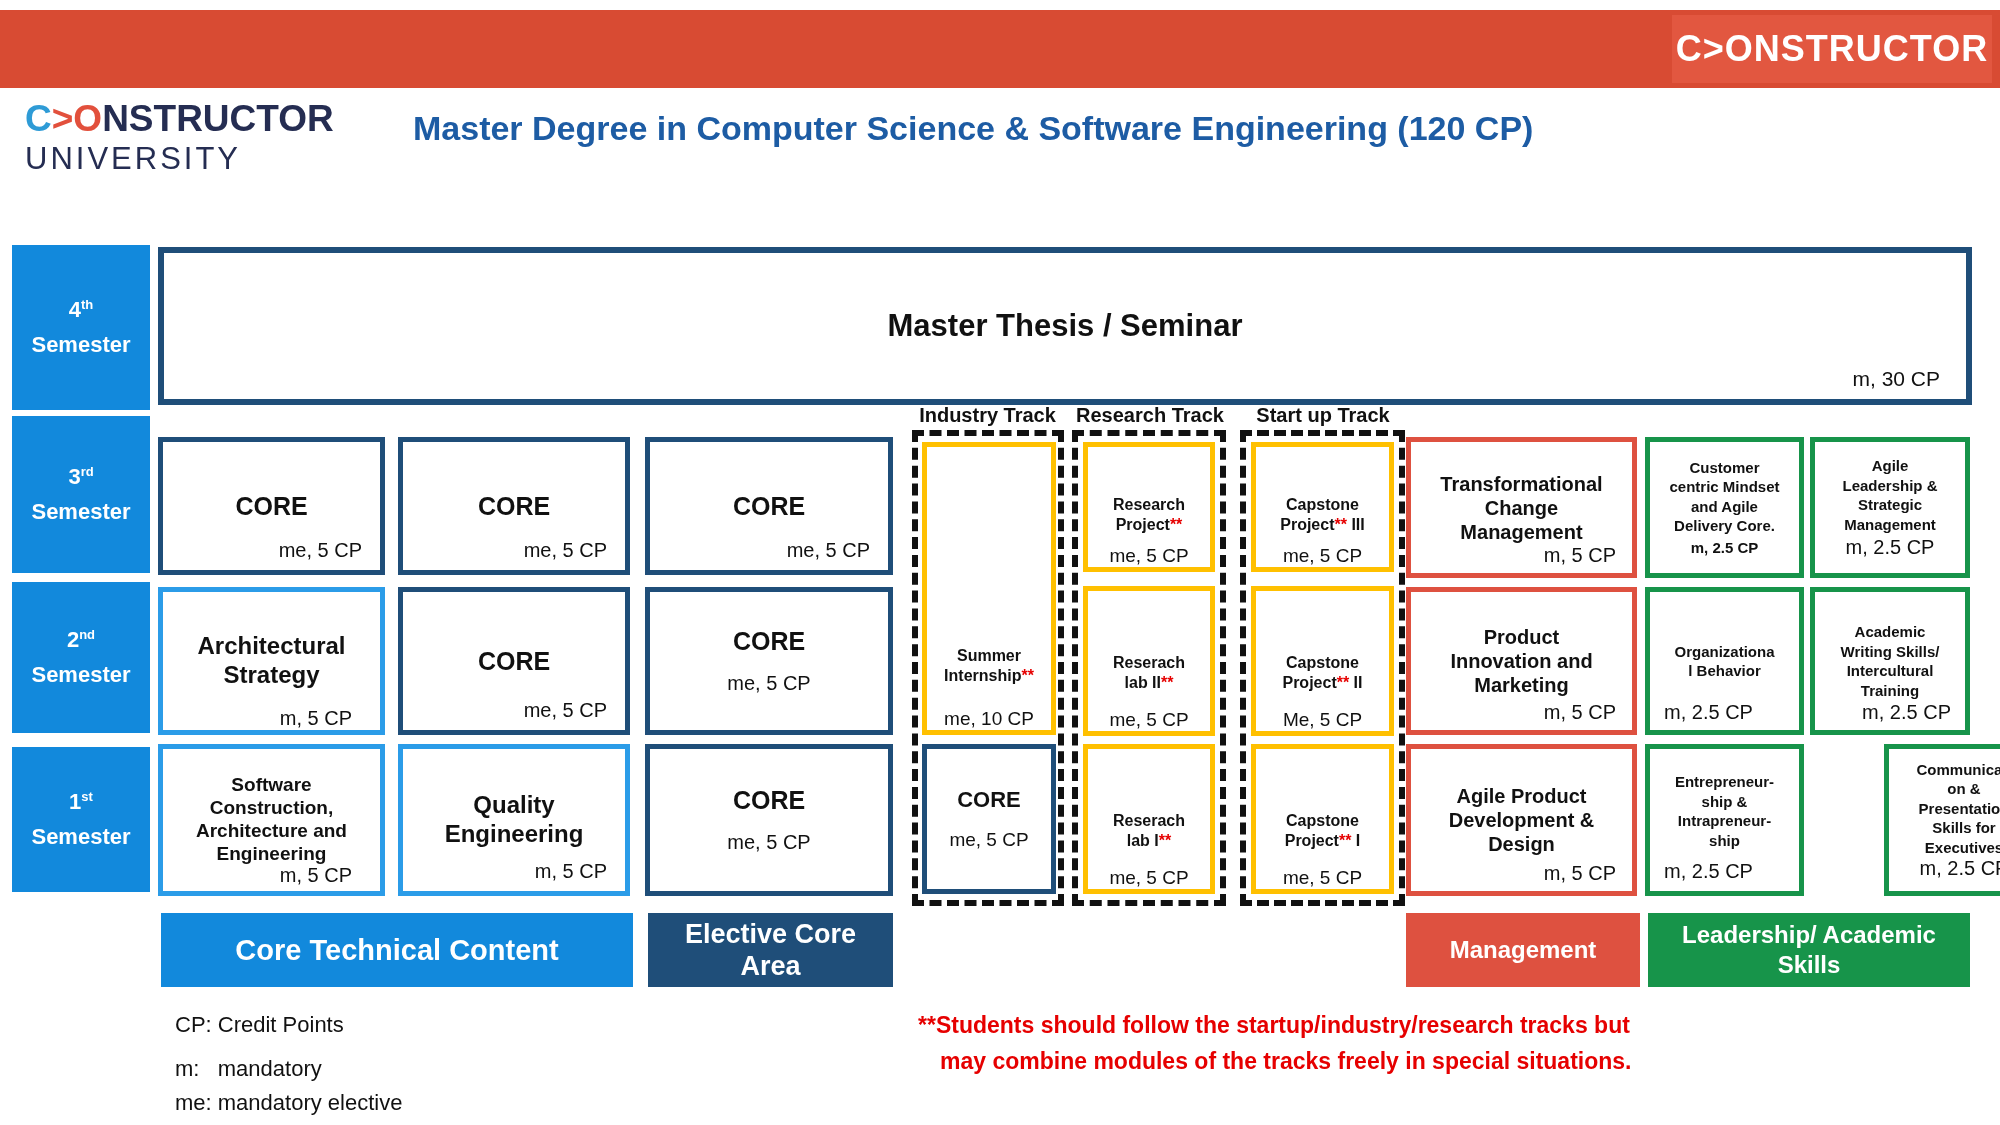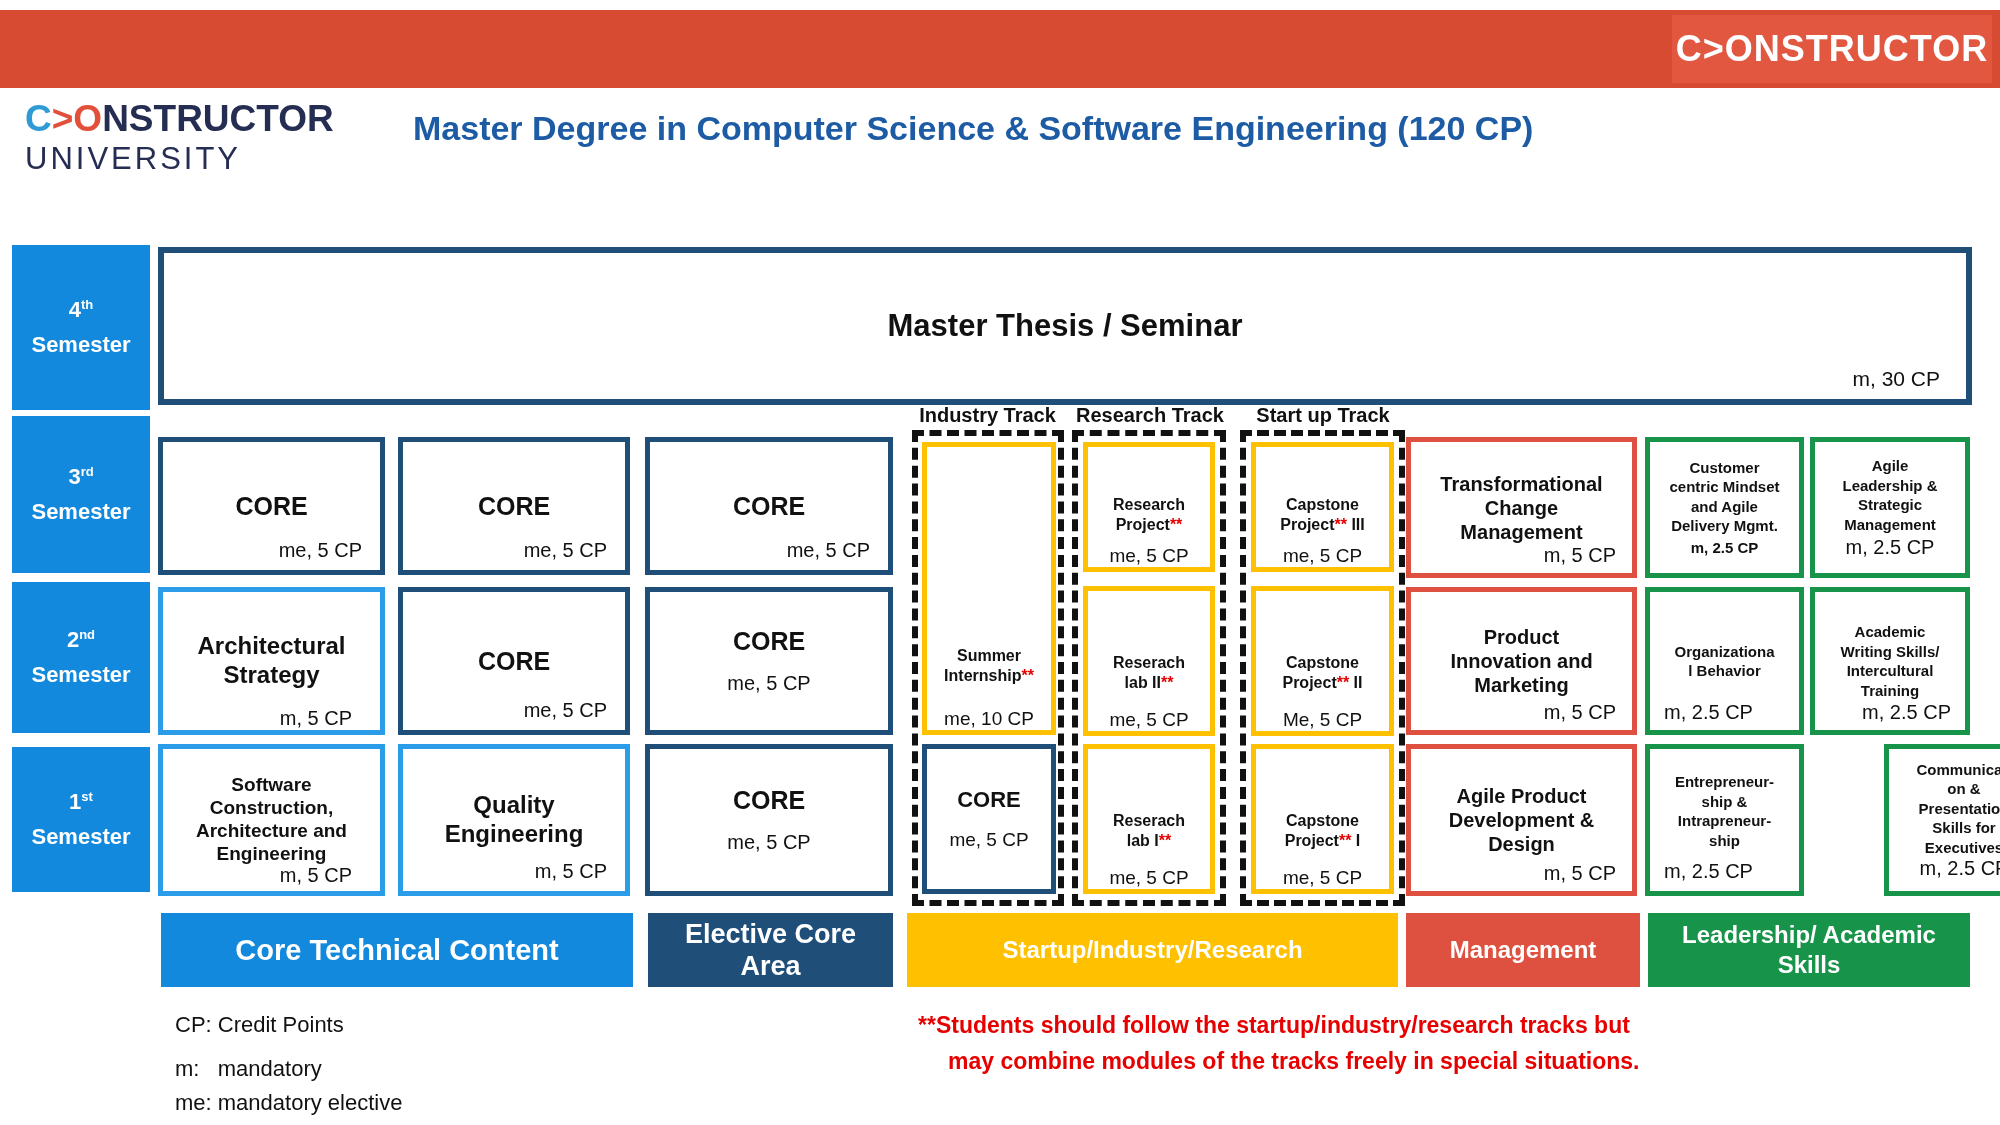--- a/index.html
+++ b/index.html
@@ -209,21 +209,21 @@
     <div class="t-med pre" style="font-size:20px;">Agile Product
 Development &amp;
 Design</div>
     <div class="credit-br" style="right:16px;bottom:6px;">m, 5 CP</div>
   </div>
 
   <div class="abs box b-green flexc" style="left:1645px;top:437px;width:159px;height:141px;">
     <div class="t-xs pre">Customer
 centric Mindset
 and Agile
-Delivery Mgmt.</div>
+Delivery Core.</div>
     <div class="t-xs" style="margin-top:2px;">m, 2.5 CP</div>
   </div>
   <div class="abs box b-green flexc" style="left:1810px;top:437px;width:160px;height:141px;">
     <div class="t-xs pre">Agile
 Leadership &amp;
 Strategic
 Management</div>
     <div style="font-size:20px;margin-top:2px;">m, 2.5 CP</div>
   </div>
   <div class="abs box b-green flexc" style="left:1645px;top:587px;width:159px;height:148px;">
@@ -250,28 +250,27 @@
 on &amp;
 Presentation
 Skills for
 Executives</div>
     <div style="font-size:20px;">m, 2.5 CP</div>
   </div>
 
   <div class="abs banner bn-lblue" style="left:161px;top:913px;width:472px;height:74px;">Core Technical Content</div>
   <div class="abs banner bn-navy pre" style="left:648px;top:913px;width:245px;height:74px;">Elective Core
 Area</div>
-  <div class="abs banner bn-yellow" style="left:907px;top:913px;width:491px;height:74px;">Startup/Industry/Research</div>
   <div class="abs banner bn-red" style="left:1406px;top:913px;width:234px;height:74px;">Management</div>
   <div class="abs banner bn-green pre" style="left:1648px;top:913px;width:322px;height:74px;">Leadership/ Academic
 Skills</div>
 
   <div class="abs footnote" style="left:918px;top:1008px;">
     <div><span class="red">**</span><span>Students should follow the startup/industry/research tracks but</span></div>
-    <div style="margin-left:30px;">may combine modules of the tracks freely in special situations.</div>
+    <div style="margin-left:22px;">may combine modules of the tracks freely in special situations.</div>
   </div>
 
   <div class="abs legend" style="left:175px;top:1008px;">
     <div style="margin-bottom:10px;">CP: Credit Points</div>
     <div>m:&nbsp;&nbsp; mandatory</div>
     <div>me: mandatory elective</div>
   </div>
 
 </div>
 

